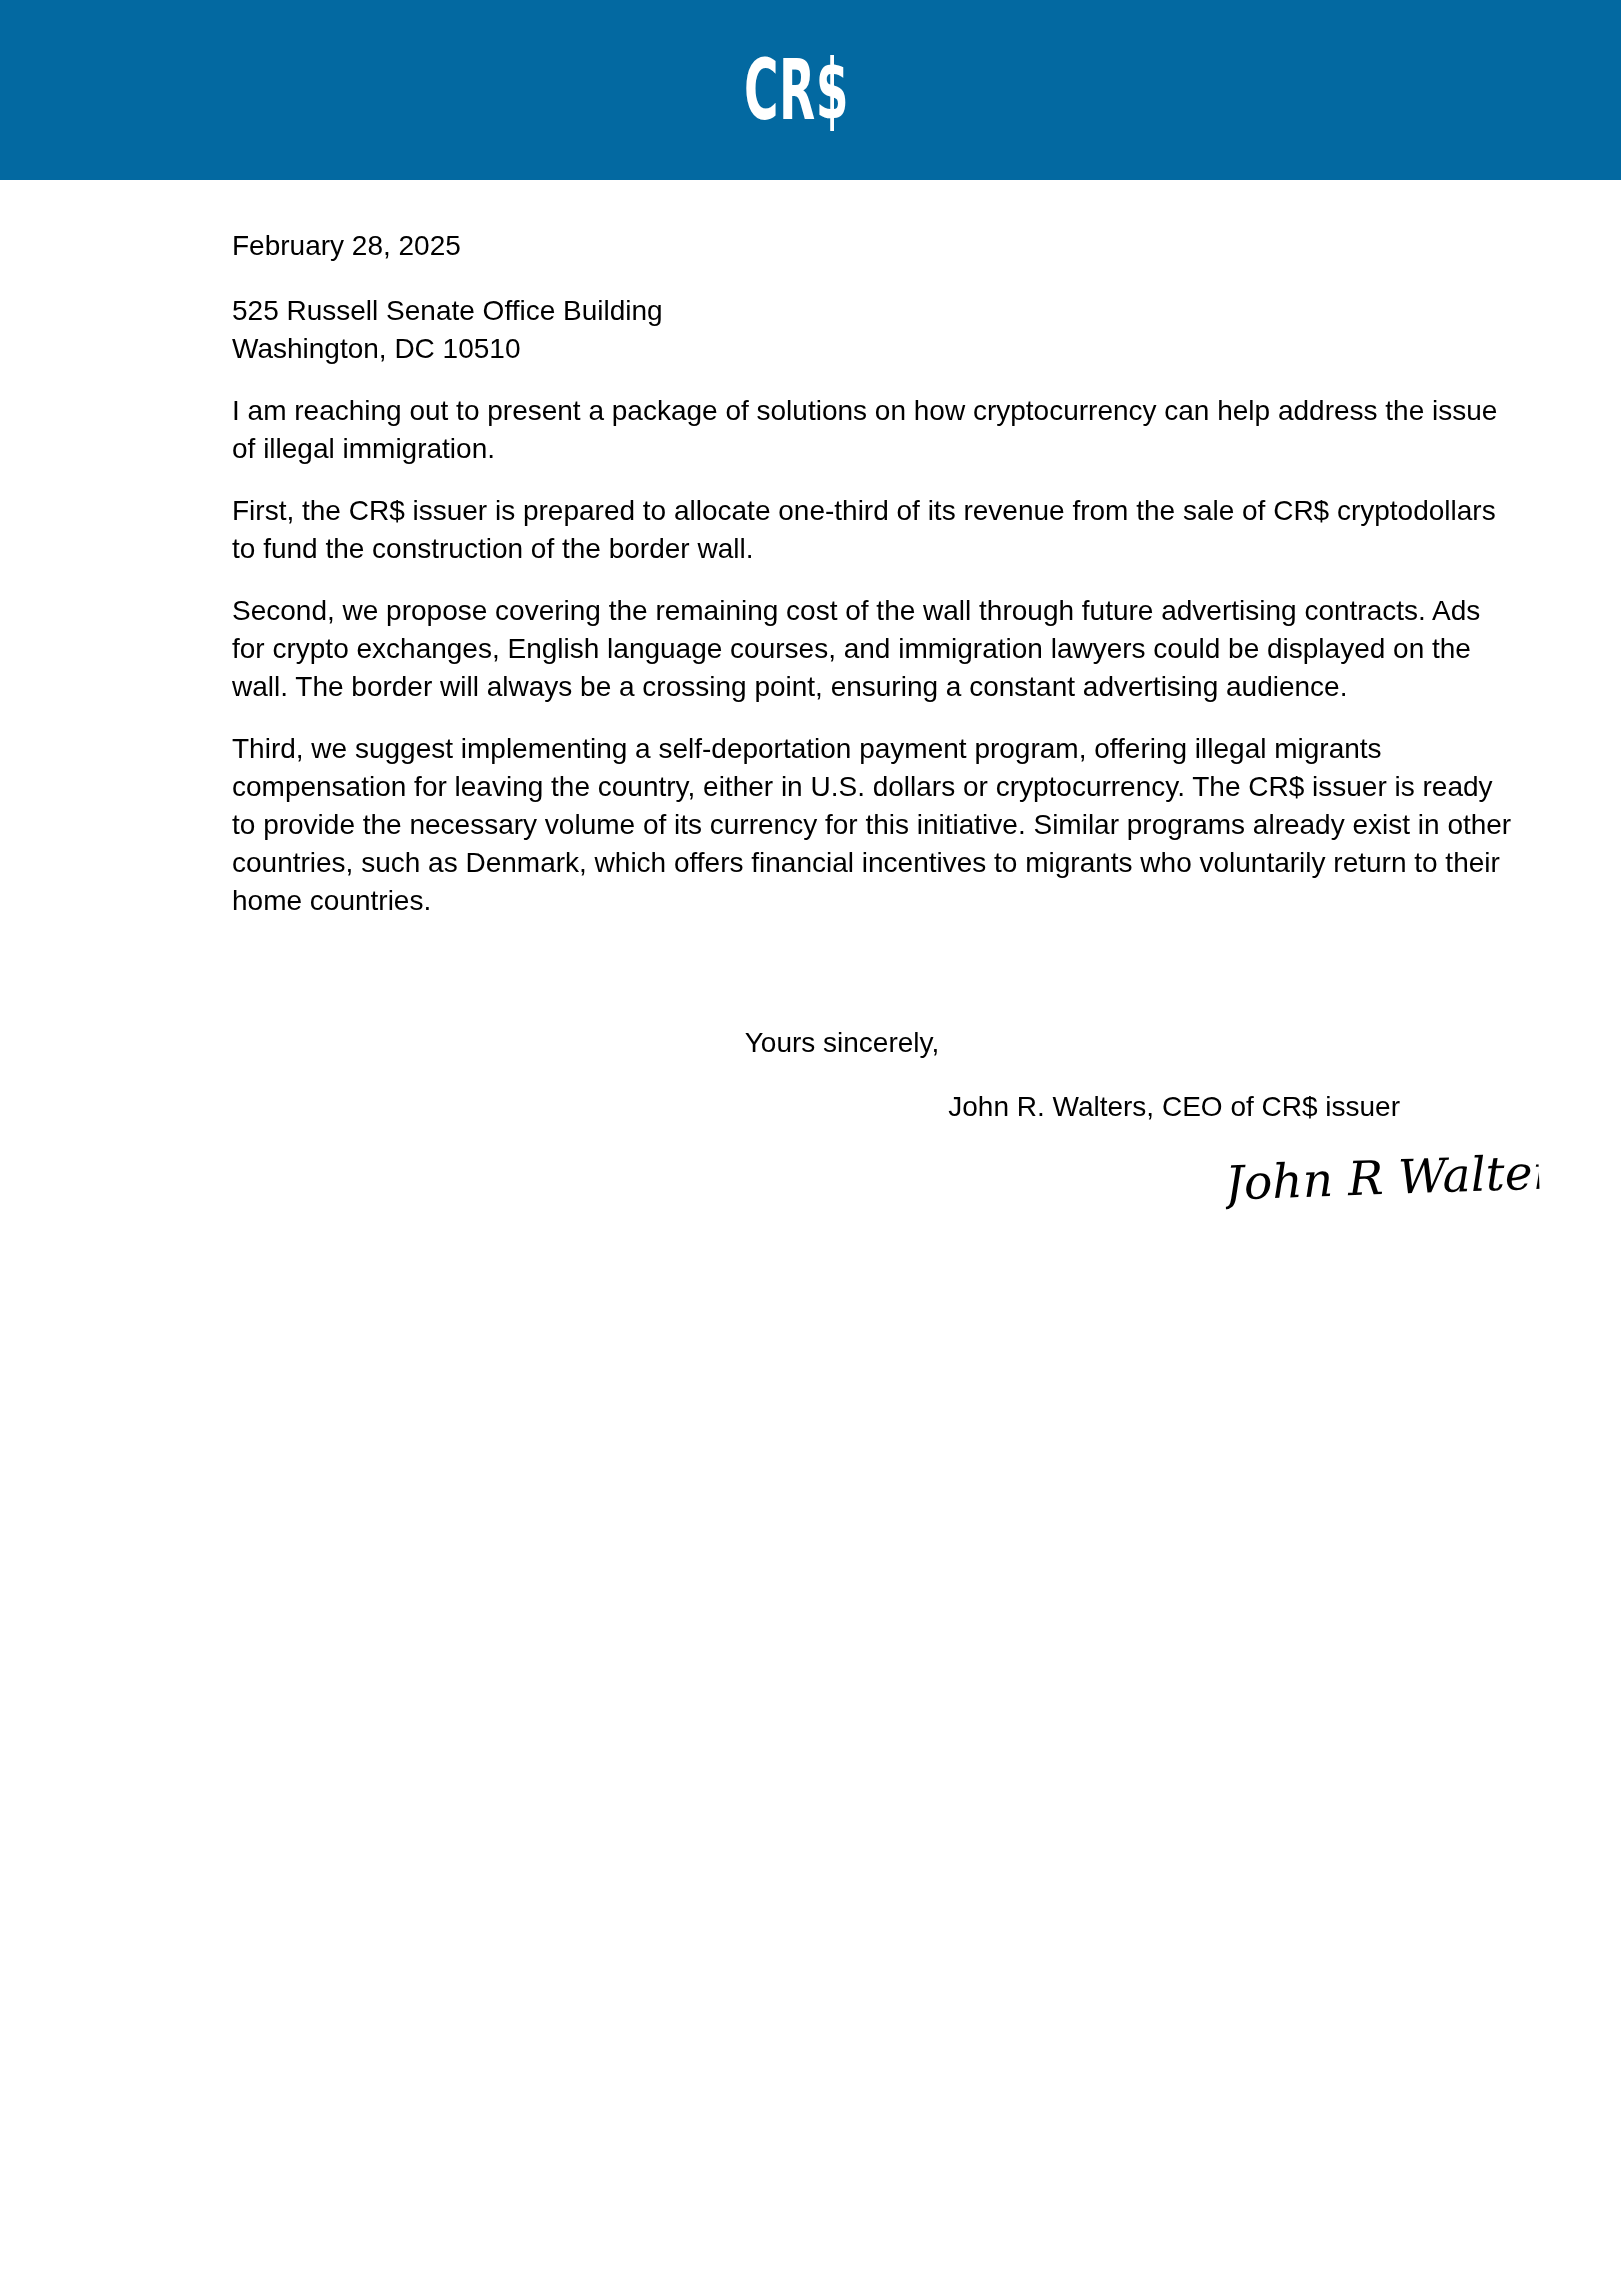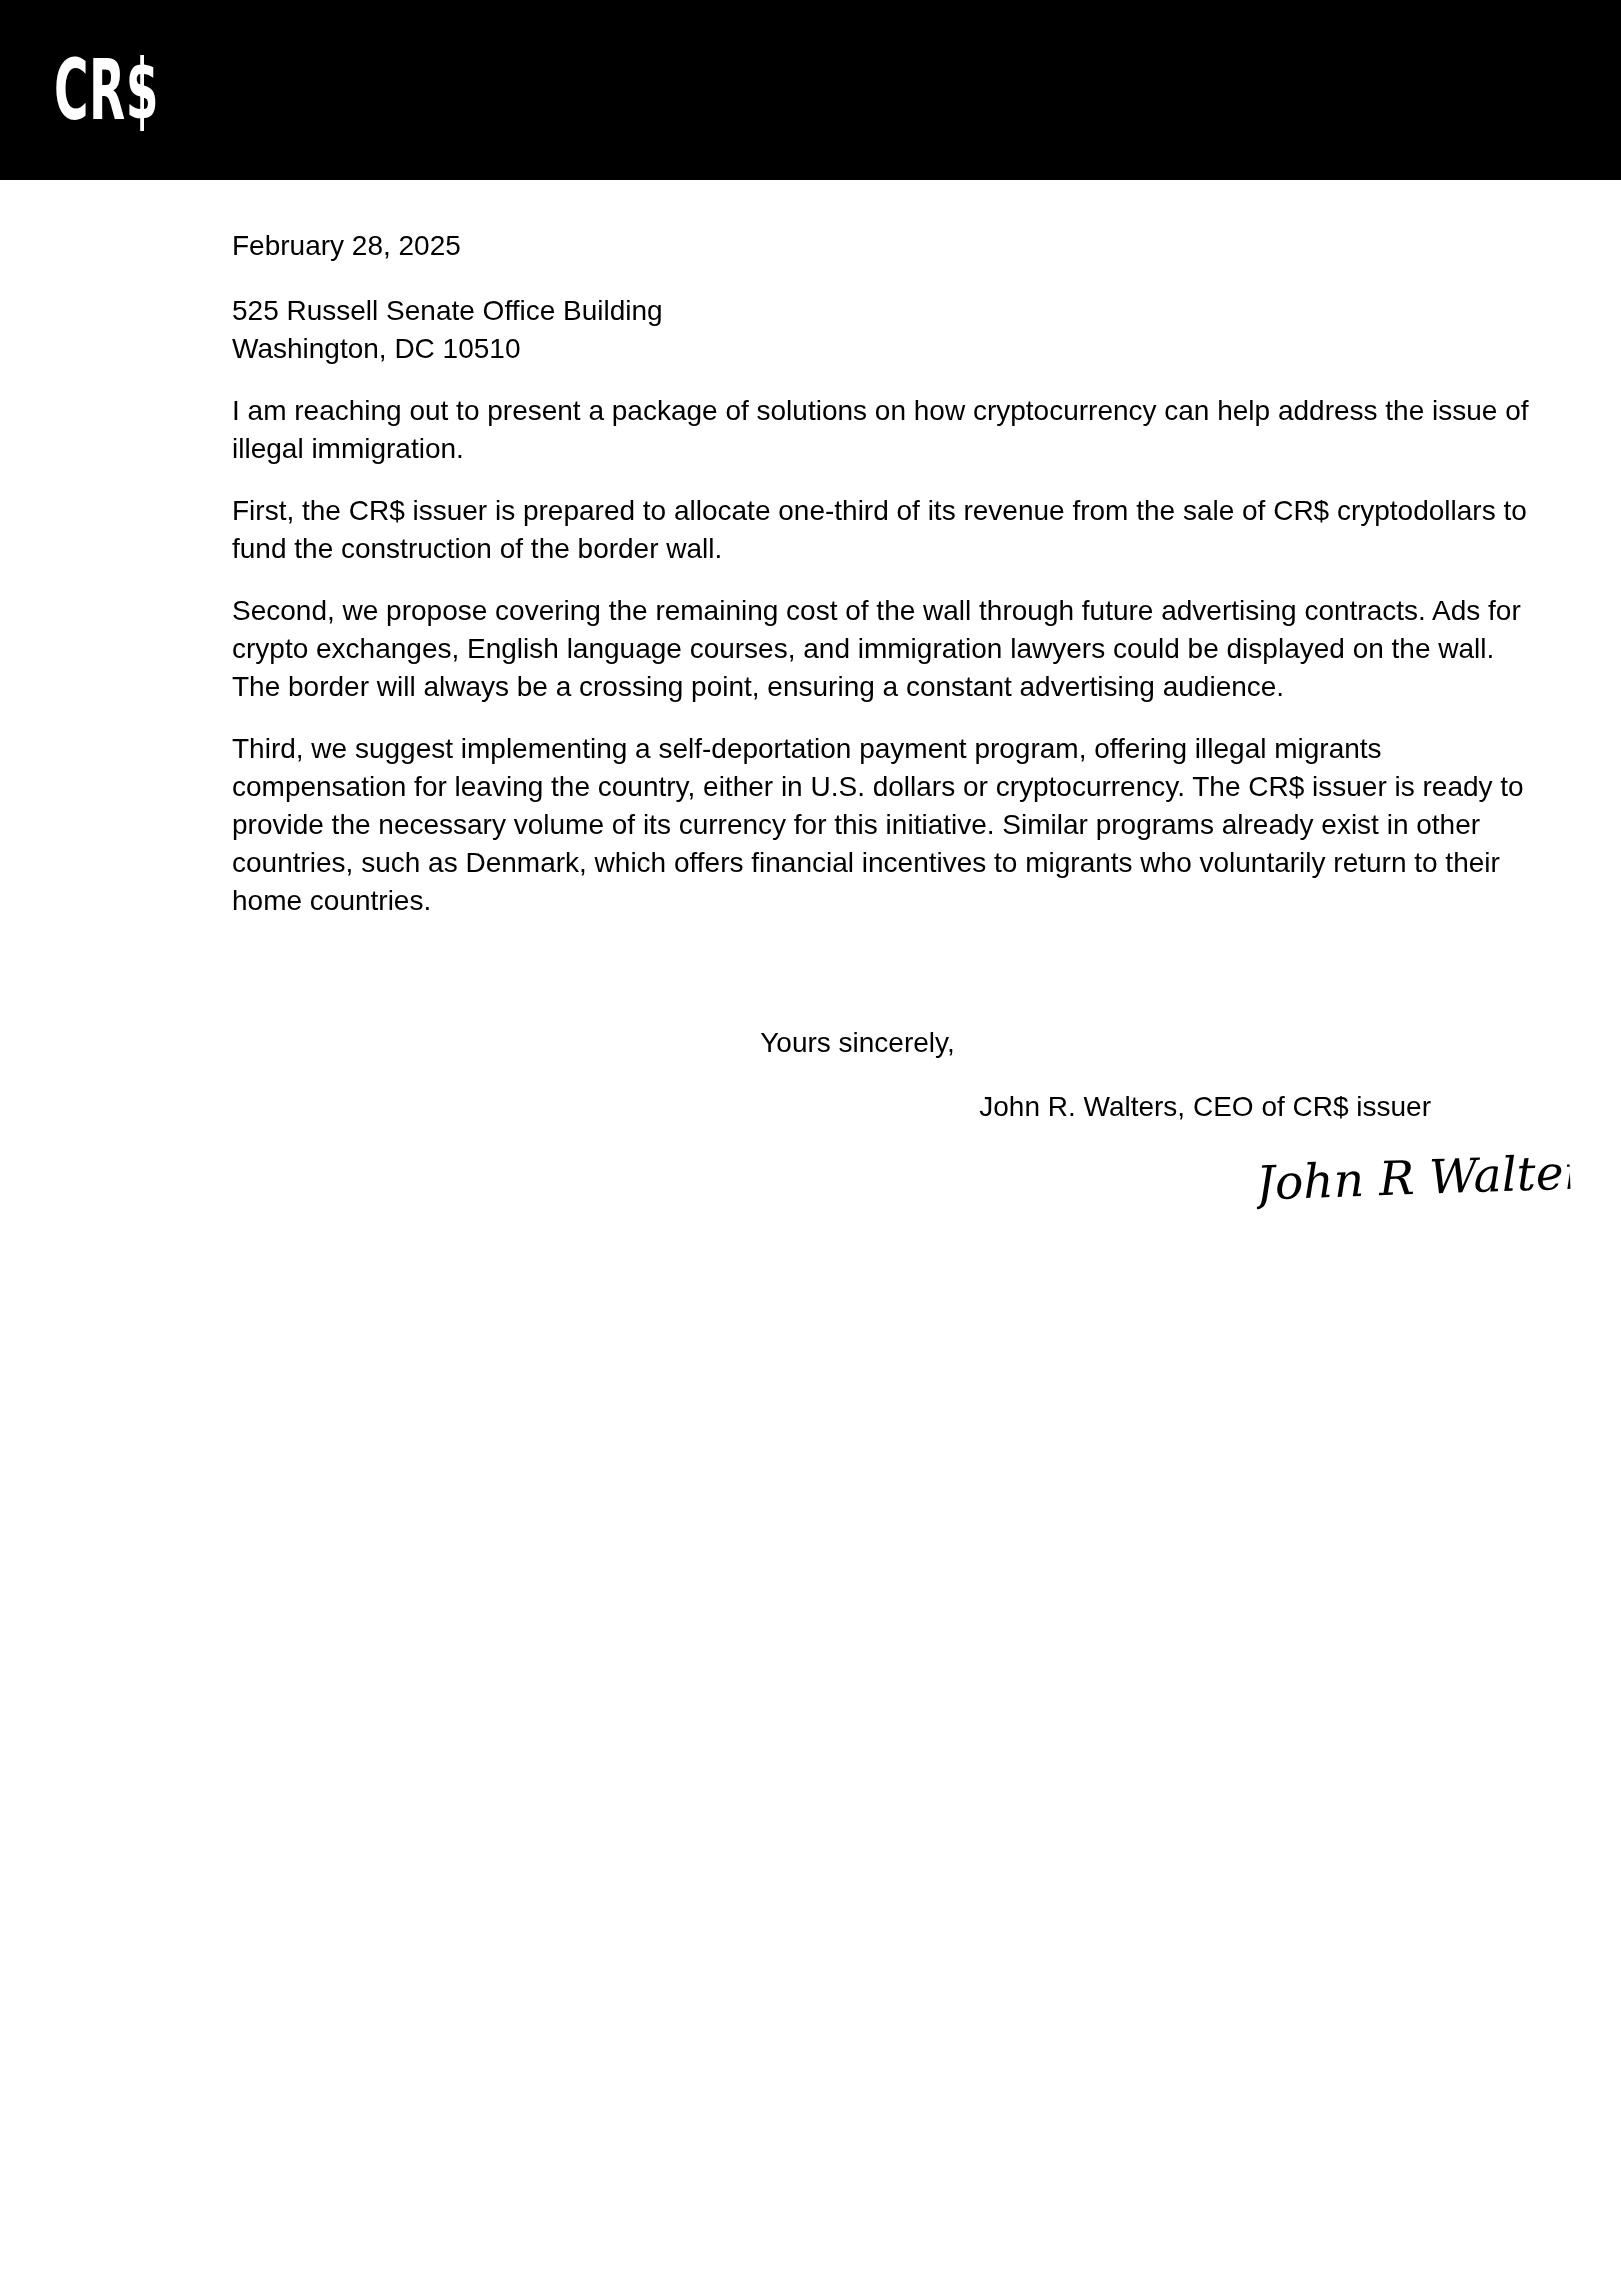--- a/index.html
+++ b/index.html
@@ -29,21 +29,21 @@
     font-weight: bold;
     font-size: 84px;
     line-height: 84px;
     color: #ffffff;
     transform: scaleX(0.56);
     transform-origin: left center;
     letter-spacing: 1px;
     white-space: nowrap;
   }
   .letter {
-    padding: 47px 78px 0 232px;
+    padding: 47px 109px 0 232px;
     font-size: 28px;
     line-height: 38px;
   }
   .recipient { margin-top: 27.4px; }
   .salutation { margin-top: 65px; font-weight: bold; }
   .para { margin-top: 24px; }
   .closing { margin-top: 104px; text-align: center; margin-right: 60px; }
   .sig-name { margin-top: 25.5px; text-align: right; margin-right: 112px; }
   .signature { margin-top: 17.6px; text-align: right; margin-right: -27.4px; }
   .signature svg {
@@ -54,21 +54,21 @@
     font-family: "DejaVu Serif", serif;
     font-style: italic;
     fill: #000000;
   }
 </style>
 </head>
 <body>
 
 <div class="page">
 
-  <header class="header" style="background: #000000;">
+  <header class="header" style="background: #0369a1; justify-content: center;">
     <div class="logo" style="color: rgb(255, 255, 255);">CR$</div>
   </header>
 
   <main class="letter">
 
     <p class="date">February 28, 2025</p>
 
     <div class="recipient">
       <div>525 Russell Senate Office Building</div>
       <div>Washington, DC 10510</div>

